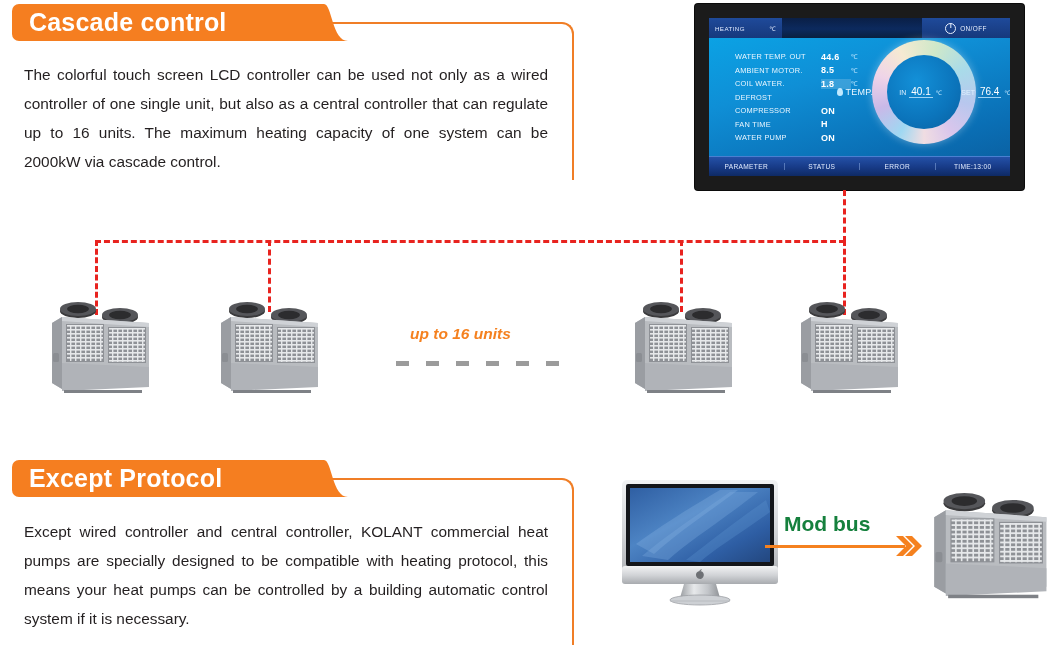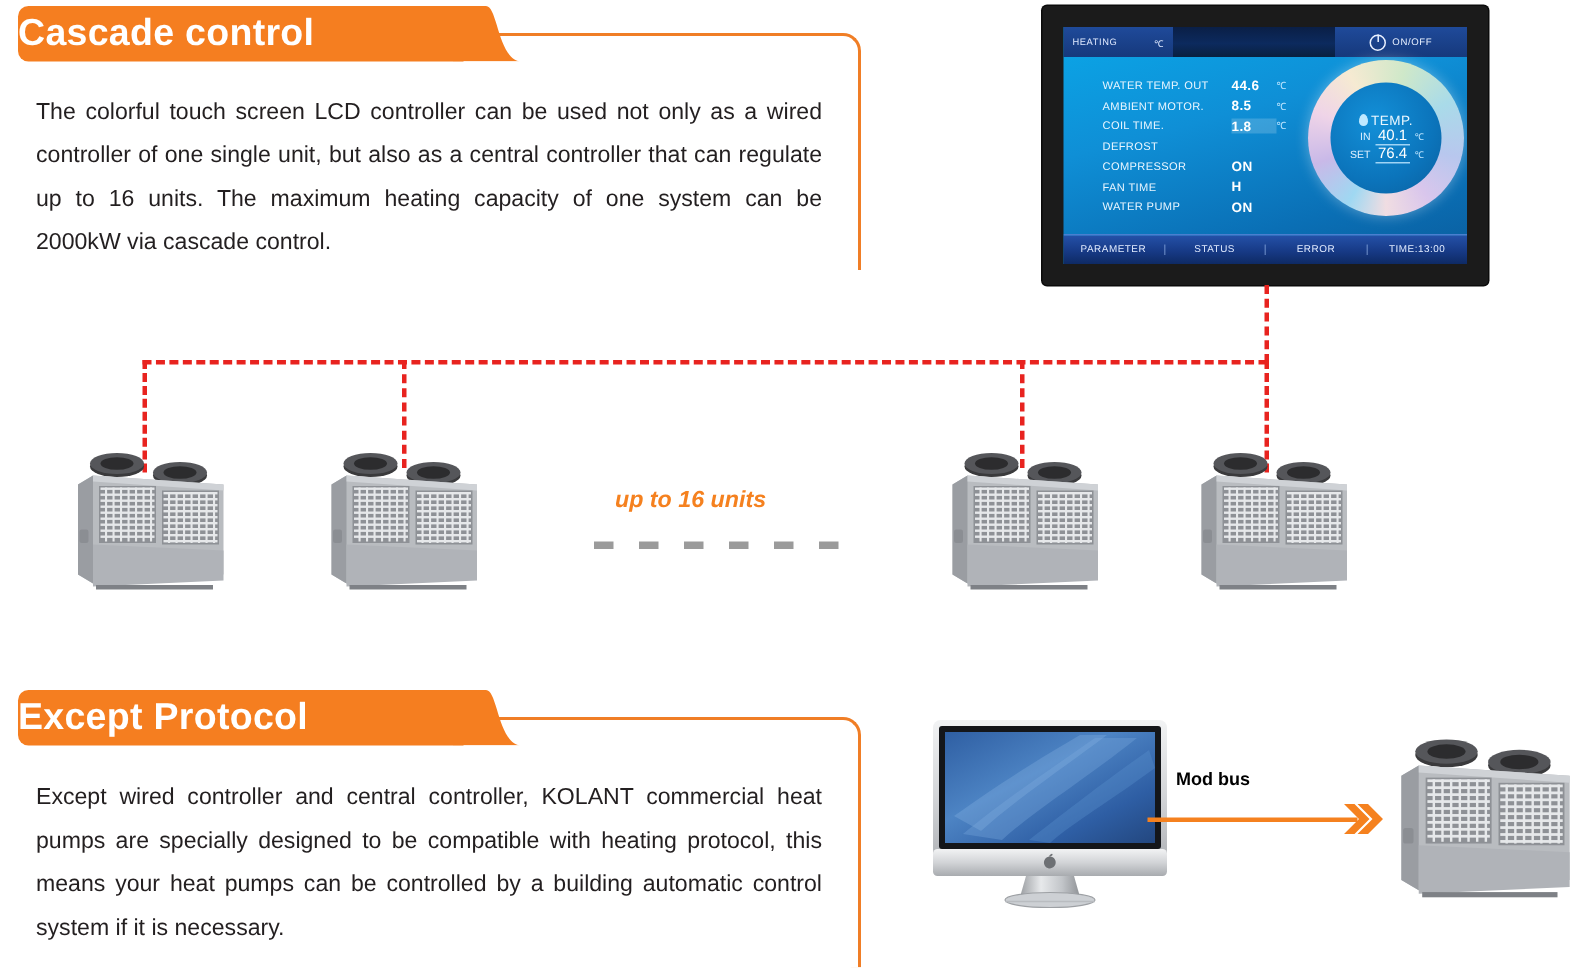--- a/index.html
+++ b/index.html
@@ -25,20 +25,21 @@
     position:absolute;
     height:37px;
     background:#F57E20;
     border-radius:7px 0 0 7px;
     display:flex;align-items:center;
   }
   .tab-label{
     color:#ffffff;
     font-size:25px;
     font-weight:bold;
+    padding-left:17px;
     letter-spacing:0.2px;
     white-space:nowrap;
   }
   .tab-tail{
     position:absolute;
     width:46px;height:37px;
     overflow:hidden;
   }
   .tab-tail svg{display:block;}
 
@@ -62,20 +63,21 @@
     width:0;
     border-left:3px dashed #e8231f;
   }
 
   
   .lcd-bezel{
     position:absolute;
     background:#1b1b1b;
     border-radius:3px;
     box-shadow:0 0 0 1px #0b0b0b;
+    padding-left:32px;
   }
   .lcd-screen{
     position:absolute;
     left:14px;top:14px;right:14px;bottom:14px;
     background:linear-gradient(165deg,#0aa7e8 0%,#0f8fd6 38%,#0a6fb5 75%,#0b5c9c 100%);
     overflow:hidden;
   }
   .lcd-topbar{
     position:absolute;left:0;top:0;width:100%;height:20px;
     background:linear-gradient(180deg,#0a1f46 0%,#0c2a5e 55%,#09203f 100%);
@@ -124,22 +126,22 @@
     box-shadow:0 0 9px rgba(255,255,255,.35);
   }
   .gauge::after{
     content:"";position:absolute;left:15px;top:15px;
     width:74px;height:74px;border-radius:50%;
     background:radial-gradient(circle at 40% 35%,#1390d8 0%,#0b74bb 60%,#0a5f9e 100%);
   }
   .gauge-inner{
     position:absolute;left:15px;top:15px;width:74px;height:74px;
     border-radius:50%;z-index:2;
-    display:flex;flex-direction:column;align-items:center;justify-content:center;
-    gap:0;
+    display:flex;flex-direction:row;align-items:center;justify-content:center;
+    gap:18px;
   }
   .g-temp{display:flex;align-items:center;gap:2px;color:#eaf7ff;font-size:9px;letter-spacing:.3px;}
   .drop{
     width:6px;height:8px;background:#bfe9ff;
     border-radius:50% 50% 50% 50%/62% 62% 38% 38%;
     transform:rotate(0deg);
   }
   .g-line{display:flex;align-items:baseline;gap:3px;color:#dff0ff;font-size:7px;}
   .g-line .k{width:15px;text-align:right;}
   .g-line .v{
@@ -166,21 +168,21 @@
 
   
   .units-label{
     position:absolute;color:#F5811F;font-size:15.5px;font-weight:bold;
     white-space:nowrap;
   }
   .dots{position:absolute;display:flex;gap:17px;}
   .dots i{display:block;width:13px;height:5px;background:#9b9b9b;}
 
   .modbus-label{
-    position:absolute;color:#000000;font-size:12px;font-weight:bold;white-space:nowrap;
+    position:absolute;color:#15803d;font-size:21px;font-weight:bold;white-space:nowrap;
   }
   .arrow-line{position:absolute;height:3px;background:#F5811F;}
   .arrow-head{position:absolute;}
 
   
   .imac{position:absolute;}
   .imac svg{display:block;}
 </style>
 </head>
 <body>
@@ -221,21 +223,21 @@
           <span class="lab">WATER TEMP. OUT</span>
           <span class="val">44.6</span>
           <span class="unit">℃</span>
         </div>
         <div class="lcd-row">
           <span class="lab">AMBIENT MOTOR.</span>
           <span class="val">8.5</span>
           <span class="unit">℃</span>
         </div>
         <div class="lcd-row hl">
-          <span class="lab">COIL TIME.</span>
+          <span class="lab">COIL WATER.</span>
           <span class="val">1.8</span>
           <span class="unit">℃</span>
         </div>
         <div class="lcd-row">
           <span class="lab">DEFROST</span>
           <span class="val"></span>
           <span class="unit"></span>
         </div>
         <div class="lcd-row">
           <span class="lab">COMPRESSOR</span>

